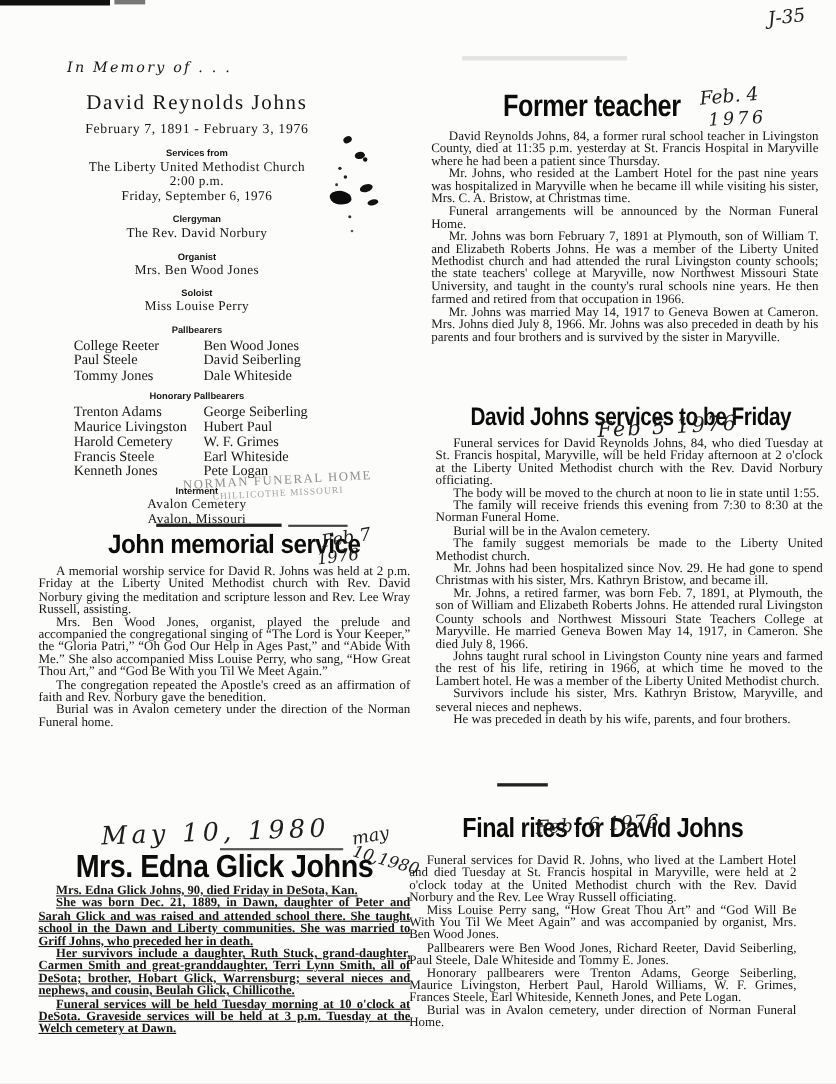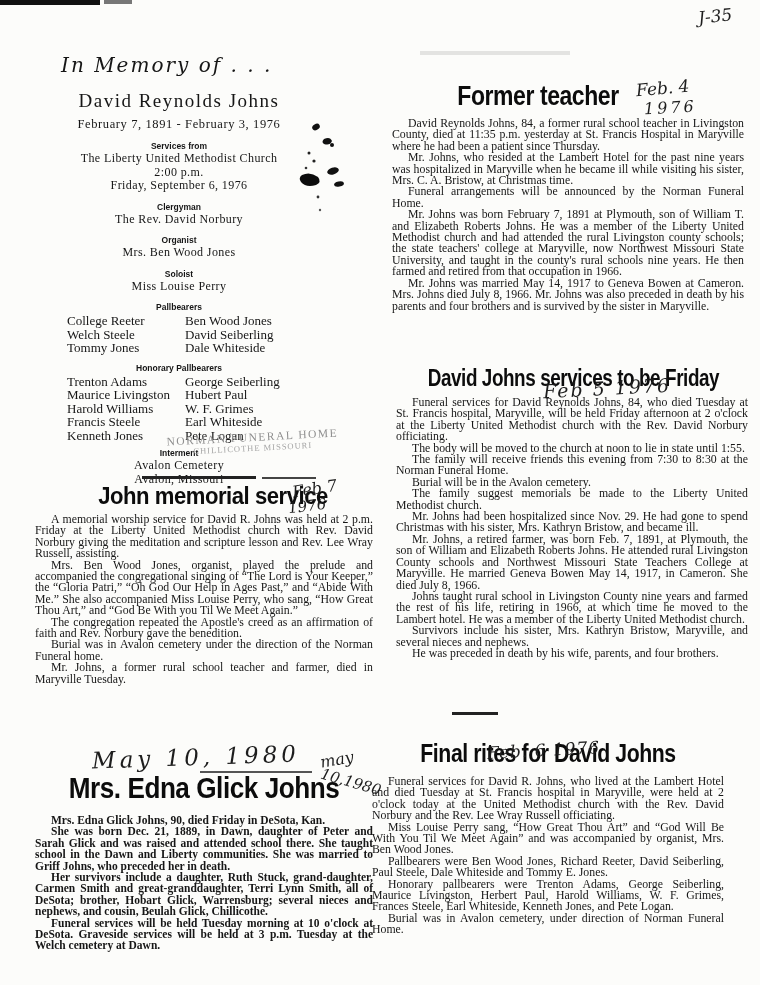--- a/index.html
+++ b/index.html
@@ -14,21 +14,21 @@
   .top-smudge { position:absolute; left:420px; top:51px; width:150px; height:4px; background:#999; opacity:.25; }
 
   .handwriting {
     position:absolute; white-space:nowrap;
     font-family:"DejaVu Serif", serif; font-style:italic; color:#1d1d1d;
   }
 
   
   .program { position:absolute; left:33px; top:55px; width:292px; text-align:center; line-height:1.05; }
   .program .inmemory { text-align:left; margin-left:28px; font-family:"DejaVu Serif", serif;
-    font-style:italic; font-size:20px; letter-spacing:2px; }
+    font-style:italic; font-size:13px; letter-spacing:2px; }
   .program .pname { font-size:19px; letter-spacing:1.5px; margin-top:15px; }
   .program .pdates { font-size:12.5px; letter-spacing:.6px; margin-top:7px; }
   .program .plabel { font-family:"Liberation Sans", sans-serif; font-weight:bold; font-size:8.5px; margin-top:11px; }
   .program .pline { font-size:12px; margin-top:1px; letter-spacing:.4px; }
   .cols { display:flex; text-align:left; font-size:13px; line-height:12.5px; margin-top:3px; padding-left:34px; }
   .cols .c1 { width:118px; }
   .cols .c2 { width:130px; }
   .cols div div { margin-bottom:1px; }
 
   .stamp { position:absolute; left:150px; top:431px; width:205px; text-align:center;
@@ -43,21 +43,21 @@
   .article p { margin:0; text-indent:16px; text-align:justify; font-size:11.8px; line-height:11.4px; }
   .headline { font-family:"Liberation Sans", sans-serif; font-weight:bold; color:#0c0c0c;
     margin:0; white-space:nowrap; letter-spacing:-.5px; }
 
   .memorial { left:35px; top:482px; width:338px; }
   .memorial .headline { font-size:24px; text-align:center; margin-left:18px; transform:scaleX(.92); transform-origin:center; }
   .memorial .body { margin-top:4px; }
 
   .edna { left:35px; top:772px; width:338px; }
   .edna .headline { font-size:29px; text-align:center; transform:scaleX(.9); transform-origin:center; }
-  .edna .body { margin-top:10px; }
+  .edna .body { margin-top:0;text-decoration:underline; }
   .edna p { font-weight:bold; font-size:11.5px; }
 
   .former { left:392px; top:80px; width:352px; }
   .former .headline { font-size:28px; text-align:center; margin-right:60px; transform:scaleX(.82); transform-origin:center; }
   .former .body { margin-top:6px; }
 
   .services { left:396px; top:365px; width:352px; }
   .services .headline { font-size:23px; text-align:center; transform:scaleX(.82); transform-origin:center; }
   .services .body { margin-top:5px; }
 
@@ -108,36 +108,36 @@
     <div class="plabel">Organist</div>
     <div class="pline">Mrs. Ben Wood Jones</div>
 
     <div class="plabel">Soloist</div>
     <div class="pline">Miss Louise Perry</div>
 
     <div class="plabel">Pallbearers</div>
     <div class="cols">
       <div class="c1">
         <div>College Reeter</div>
-        <div>Welch Steele</div>
+        <div>Paul Steele</div>
         <div>Tommy Jones</div>
       </div>
       <div class="c2">
         <div>Ben Wood Jones</div>
         <div>David Seiberling</div>
         <div>Dale Whiteside</div>
       </div>
     </div>
 
     <div class="plabel" style="margin-top:8px;">Honorary Pallbearers</div>
     <div class="cols">
       <div class="c1">
         <div>Trenton Adams</div>
         <div>Maurice Livingston</div>
-        <div>Harold Williams</div>
+        <div>Harold Cemetery</div>
         <div>Francis Steele</div>
         <div>Kenneth Jones</div>
       </div>
       <div class="c2">
         <div>George Seiberling</div>
         <div>Hubert Paul</div>
         <div>W. F. Grimes</div>
         <div>Earl Whiteside</div>
         <div>Pete Logan</div>
       </div>
@@ -158,21 +158,20 @@
   <div class="rule" style="left:452px; top:712px; width:46px; height:3px;"></div>
   <div class="rule" style="left:200px; top:771px; width:112px; height:2px; background:#555;"></div>
 
   <section class="article memorial">
     <h2 class="headline">John memorial service</h2>
     <div class="body">
       <p>A memorial worship service for David R. Johns was held at 2 p.m. Friday at the Liberty United Methodist church with Rev. David Norbury giving the meditation and scripture lesson and Rev. Lee Wray Russell, assisting.</p>
       <p>Mrs. Ben Wood Jones, organist, played the prelude and accompanied the congregational singing of “The Lord is Your Keeper,” the “Gloria Patri,” “Oh God Our Help in Ages Past,” and “Abide With Me.” She also accompanied Miss Louise Perry, who sang, “How Great Thou Art,” and “God Be With you Til We  Meet Again.”</p>
       <p>The congregation repeated the Apostle's creed as an affirmation of faith and Rev. Norbury gave the benedition.</p>
       <p>Burial was in Avalon cemetery under the direction of the Norman Funeral home.</p>
-      <p>Mr. Johns, a former rural school teacher and farmer, died in Maryville Tuesday.</p>
     </div>
   </section>
   <div class="handwriting" style="left:292px; top:479px; font-size:16px; transform:rotate(-9deg);">Feb 7</div>
   <div class="handwriting" style="left:288px; top:497px; font-size:15px; transform:rotate(-7deg);">1976</div>
 
   <div class="handwriting" style="left:92px; top:744px; font-size:23px; letter-spacing:4px; transform:rotate(-2deg);">May 10, 1980</div>
   <section class="article edna">
     <h2 class="headline">Mrs. Edna Glick Johns</h2>
     <div class="body">
       <p>Mrs. Edna Glick Johns, 90, died Friday in DeSota, Kan.</p>

